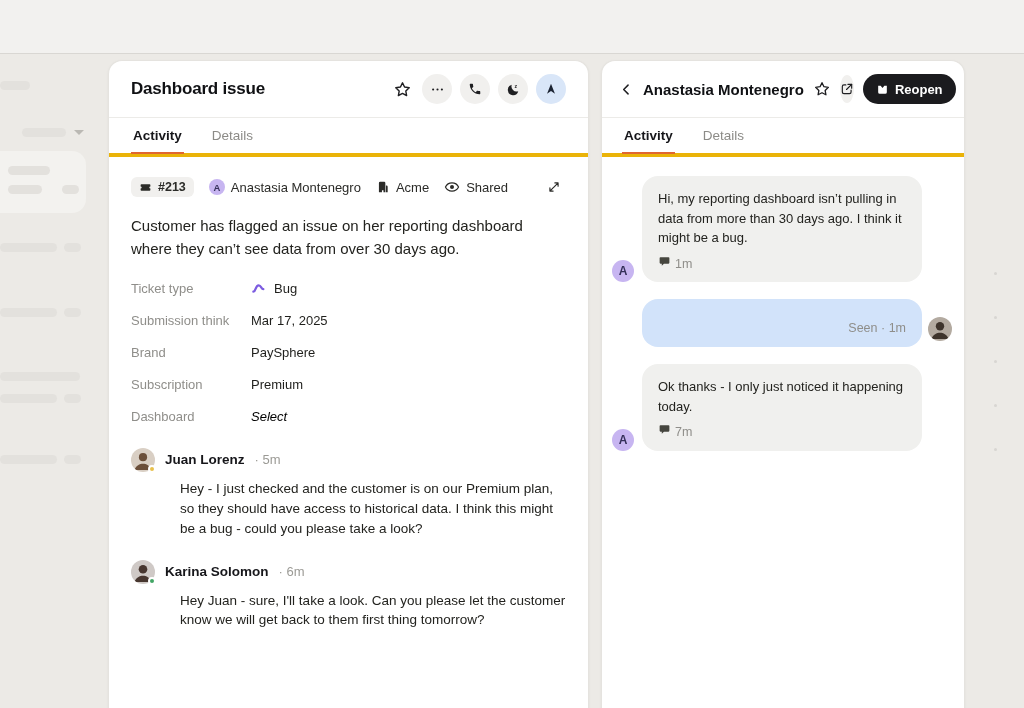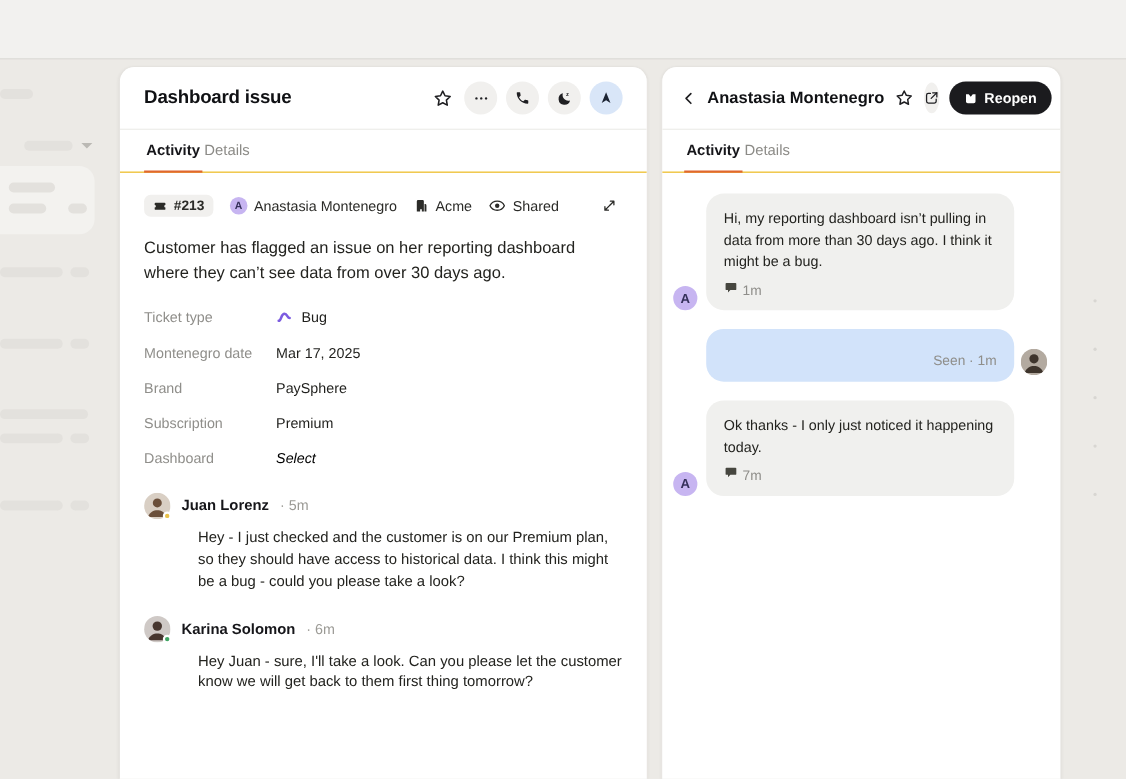--- a/index.html
+++ b/index.html
@@ -20,21 +20,21 @@
 
   
   .cards { position:absolute; left:108px; top:60px; bottom:-20px; display:flex; gap:12px; }
   .card { background:#FFFFFF; border:1px solid #E5E3DF; border-bottom:none;
           border-radius:14px 14px 0 0; box-shadow:0 1px 3px rgba(40,40,35,.05); overflow:hidden; }
   .card-left { width:481px; }
   .card-right { width:364px; }
 
   
   .panel-header { height:57px; display:flex; align-items:center; border-bottom:1px solid #ECEBE8; }
-  .tabs { display:flex; border-bottom:1px solid #eab308; height:39px; }
+  .tabs { display:flex; gap:26px; border-bottom:4px solid #eab308; height:39px; }
   .tab { font-size:13.5px; color:#8C8B87; display:flex; align-items:center;
          border-bottom:2px solid transparent; margin-bottom:-1px; cursor:pointer; padding:0 2px; }
   .tab.active { color:#16161A; font-weight:700; border-bottom-color:#E0672F; }
 
   
   .card-left .panel-header { padding:0 22px; }
   .panel-title { flex:1; font-size:17px; font-weight:700; color:#101114; letter-spacing:-.2px; }
   .hdr-actions { display:flex; align-items:center; gap:8px; }
   .icon-btn { width:24px; height:24px; display:flex; align-items:center; justify-content:center;
               color:#1F1F22; cursor:pointer; background:none; border:none; }
@@ -227,21 +227,21 @@
           <span class="field-value">
             <span>
               <svg width="16" height="14" viewBox="0 0 24 20">
                   <path d="M3.5 15.5c3.8 0 3-9.5 8-9.5 4 0 3.6 5.8 7 5.8" fill="none" stroke="#7C5CE0" stroke-width="3.4" stroke-linecap="round"></path>
                 </svg>
             </span>
             <span>Bug</span>
           </span>
         </div>
         <div class="field-row">
-          <span class="field-label">Montenegro date</span>
+          <span class="field-label">Submission think</span>
           <span class="field-value">Mar 17, 2025</span>
         </div>
         <div class="field-row">
           <span class="field-label">Brand</span>
           <span class="field-value">PaySphere</span>
         </div>
         <div class="field-row">
           <span class="field-label">Subscription</span>
           <span class="field-value">Premium</span>
         </div>

